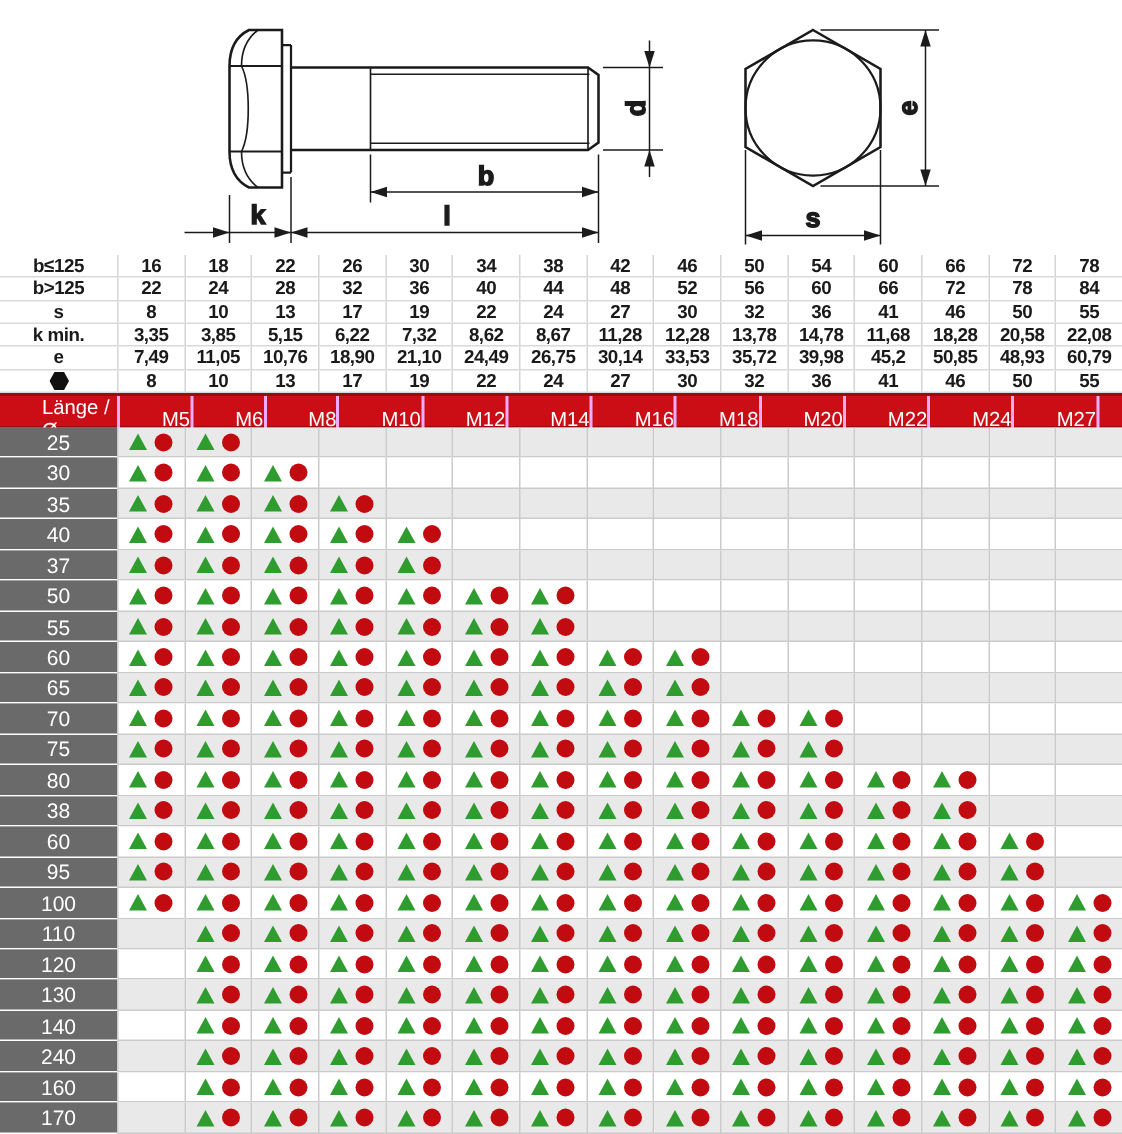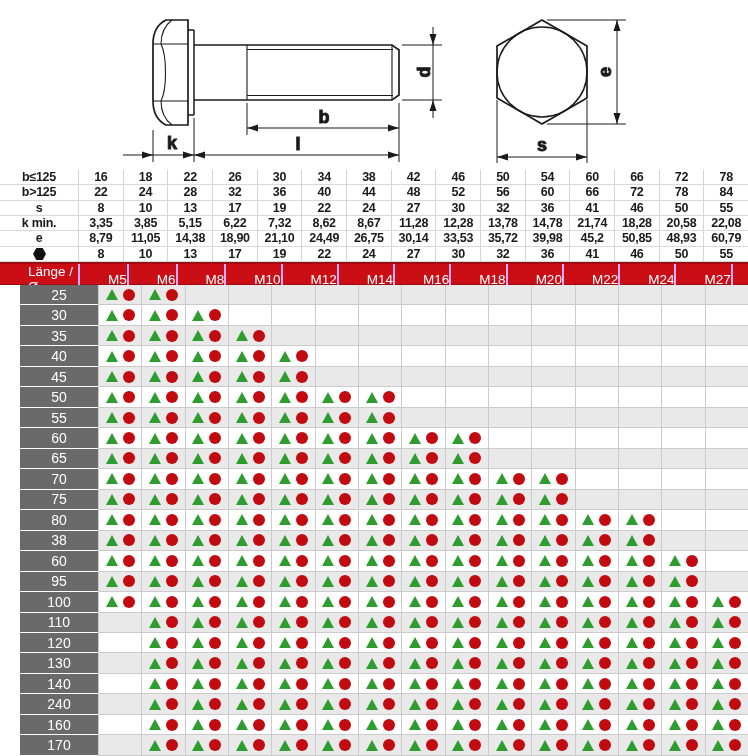--- a/index.html
+++ b/index.html
@@ -18,21 +18,21 @@
   .spec-cell.val { border-left: 1px solid #d4d4d4; }
 
   
   #header-row { height: 23px; background: var(--header-red, #cb0e16);
                 border-top: 2px solid #9a0c11; border-bottom: 1px solid #9a0c11; }
   .m-h { display: flex; align-items: center; justify-content: center;
          color: #fff; font-weight: normal; font-size: 13.5px; padding-left: 28px; }
   .m-h + .m-h { border-left: 2px solid #f0abfc; }
 
   
-  .mx-row { height: 20.478px; margin-left: 20px; }
+  .mx-row { height: 20.478px; }
   .mx-label { background: var(--label-gray, #6a6a6a); color: #fff; font-size: 14px;
               display: flex; align-items: center; justify-content: center;
               border-bottom: 1px solid #fff; }
   .mx-cell { display: flex; align-items: center; justify-content: center; gap: 5px;
              border-left: 1px solid #cbcbcb; border-bottom: 1px solid #cbcbcb; }
   .mx-row.alt .mx-cell { background: var(--row-alt, #e9e9e9); }
   .mx-row:not(.alt) .mx-cell { background: #fff; }
 
   .tri { width: 0; height: 0; border-left: 6px solid transparent;
          border-right: 6px solid transparent;
@@ -167,30 +167,30 @@
       <div class="spec-cell val">3,85</div>
       <div class="spec-cell val">5,15</div>
       <div class="spec-cell val">6,22</div>
       <div class="spec-cell val">7,32</div>
       <div class="spec-cell val">8,62</div>
       <div class="spec-cell val">8,67</div>
       <div class="spec-cell val">11,28</div>
       <div class="spec-cell val">12,28</div>
       <div class="spec-cell val">13,78</div>
       <div class="spec-cell val">14,78</div>
-      <div class="spec-cell val">21,74</div>
+      <div class="spec-cell val">11,68</div>
       <div class="spec-cell val">18,28</div>
       <div class="spec-cell val">20,58</div>
       <div class="spec-cell val">22,08</div>
     </div>
     <div class="spec-row grid-row">
       <div class="spec-cell">e</div>
-      <div class="spec-cell val">8,79</div>
+      <div class="spec-cell val">7,49</div>
       <div class="spec-cell val">11,05</div>
-      <div class="spec-cell val">14,38</div>
+      <div class="spec-cell val">10,76</div>
       <div class="spec-cell val">18,90</div>
       <div class="spec-cell val">21,10</div>
       <div class="spec-cell val">24,49</div>
       <div class="spec-cell val">26,75</div>
       <div class="spec-cell val">30,14</div>
       <div class="spec-cell val">33,53</div>
       <div class="spec-cell val">35,72</div>
       <div class="spec-cell val">39,98</div>
       <div class="spec-cell val">45,2</div>
       <div class="spec-cell val">50,85</div>
@@ -349,21 +349,21 @@
       <div class="mx-cell"></div>
       <div class="mx-cell"></div>
       <div class="mx-cell"></div>
       <div class="mx-cell"></div>
       <div class="mx-cell"></div>
       <div class="mx-cell"></div>
       <div class="mx-cell"></div>
       <div class="mx-cell"></div>
     </div>
     <div class="mx-row grid-row alt">
-      <div class="mx-label">45</div>
+      <div class="mx-label">37</div>
       <div class="mx-cell">
         <span class="tri"></span>
         <span class="dot"></span>
       </div>
       <div class="mx-cell">
         <span class="tri"></span>
         <span class="dot"></span>
       </div>
       <div class="mx-cell">
         <span class="tri"></span>

